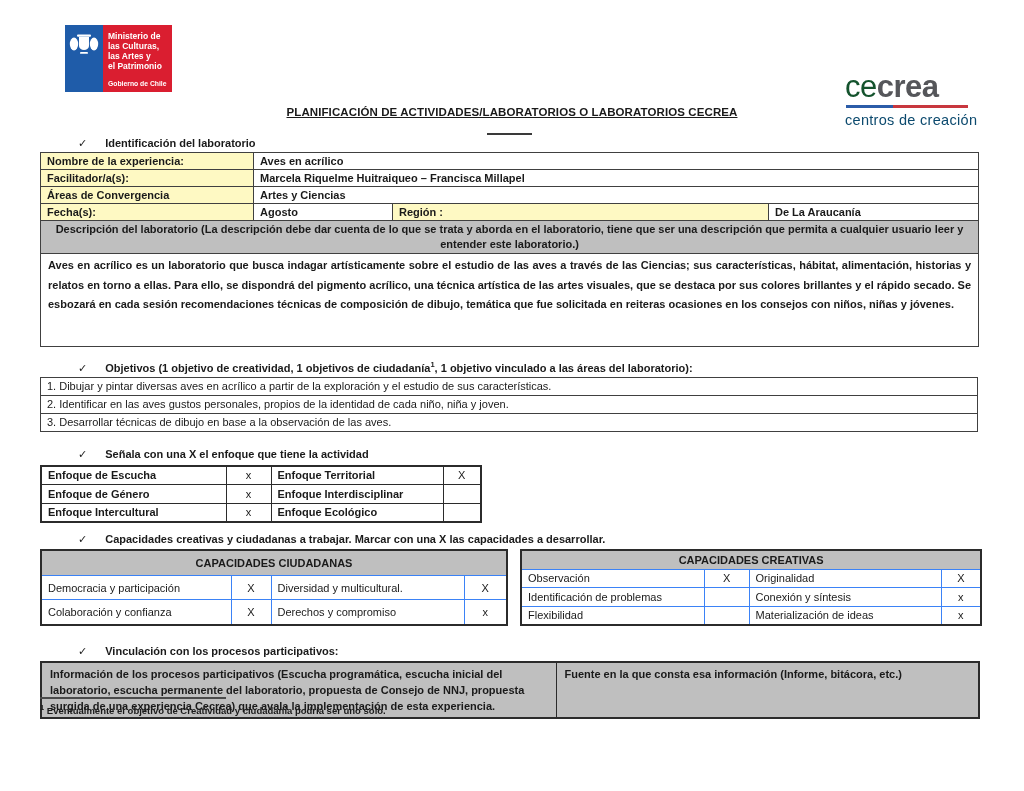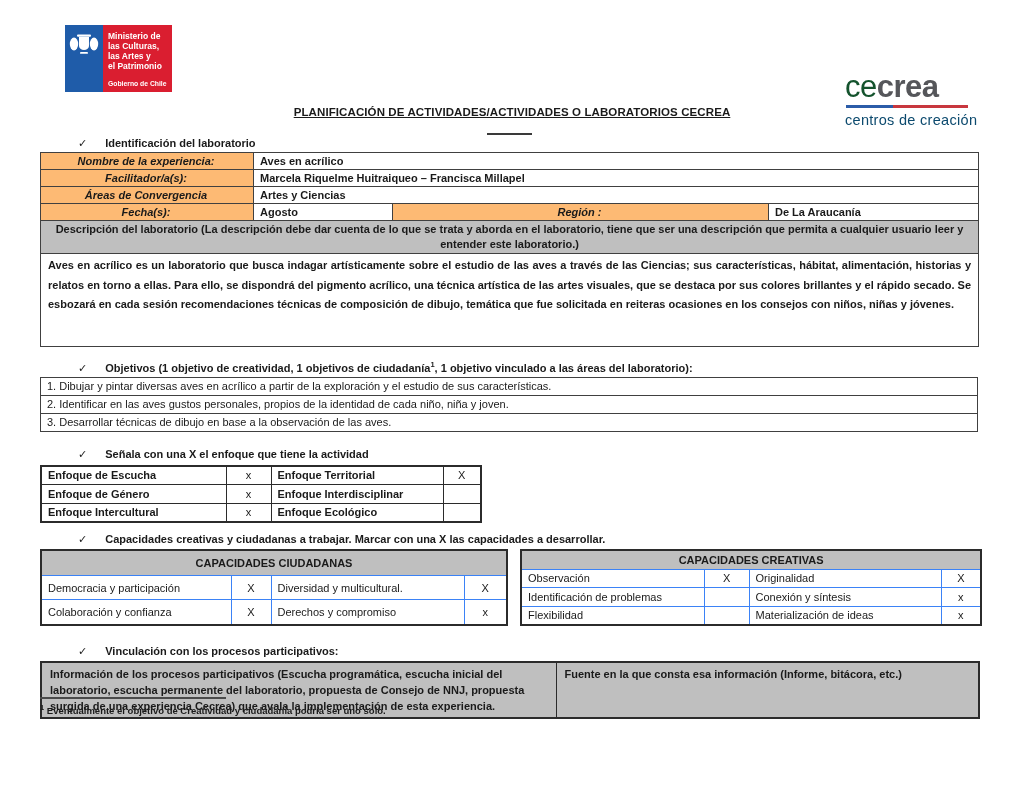--- a/index.html
+++ b/index.html
@@ -29,21 +29,21 @@
   .title-underscore{position:absolute;left:487px;top:133px;width:45px;border-top:2px solid #3a3a3a;}
   
   .content{position:absolute;left:40px;top:137px;width:938px;}
   .sec-heading{font-size:11px;font-weight:bold;padding-left:38px;margin-bottom:2px;display:flex;align-items:baseline;}
   .sec-heading .check{font-weight:normal;margin-right:18px;font-size:11px;}
   table{border-collapse:collapse;table-layout:fixed;}
   td{font-size:11px;padding:1px 6px;vertical-align:middle;overflow:hidden;white-space:nowrap;}
   
   .id-table{width:938px;}
   .id-table td{border:1px solid #404040;height:14px;font-weight:bold;}
-  .id-table .lbl{background:#fdba74;font-weight:bold;text-align:center;padding-right:8px;font-style:italic;}
+  .id-table .lbl{background:#fef9c3;font-weight:bold;text-align:left;padding-right:8px;}
   .id-table .val{background:#fff;}
   .id-table .desc-head{background:#bfbfbf;font-weight:bold;text-align:center;white-space:normal;line-height:15px;padding:1px 10px;}
   .id-table .desc-body{white-space:normal;text-align:justify;line-height:19.5px;padding:2px 7px 8px 7px;height:82px;vertical-align:top;}
   
   .obj-gap{height:13px;}
   .obj-table{width:938px;margin-top:2px;}
   .obj-table td{border:1px solid #404040;height:15px;}
   
   .enf-gap{height:16px;}
   .enf-table{width:440px;margin-top:4px;border:2px solid #2b2b2b;}
@@ -97,21 +97,21 @@
 
   <div class="cecrea-logo">
     <div class="cecrea-word"><span class="cecrea-ce">ce</span><span class="cecrea-crea">crea</span></div>
     <div class="cecrea-bar">
         <span class="b"></span>
         <span class="r"></span>
       </div>
     <div class="cecrea-sub">centros de creación</div>
   </div>
 
-  <div class="doc-title">PLANIFICACIÓN DE ACTIVIDADES/ACTIVIDADES O LABORATORIOS CECREA</div>
+  <div class="doc-title">PLANIFICACIÓN DE ACTIVIDADES/LABORATORIOS O LABORATORIOS CECREA</div>
   <div class="title-underscore"></div>
 
   <div class="content">
 
     <div class="sec-heading">
       <span class="check">✓</span>
       <span>Identificación del laboratorio</span>
     </div>
 
     <table class="id-table">

